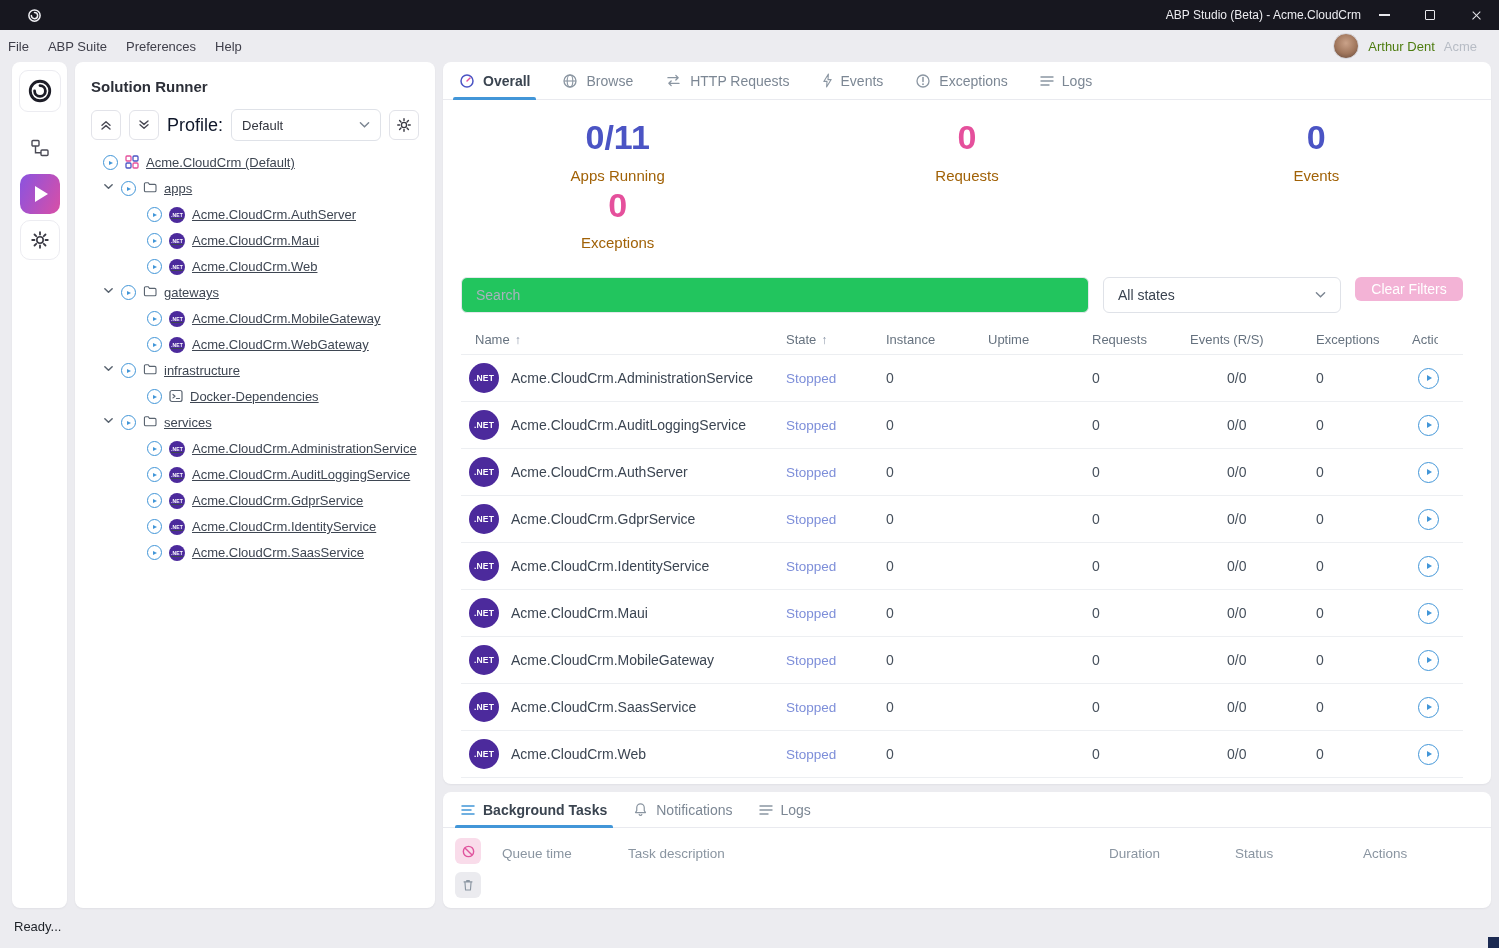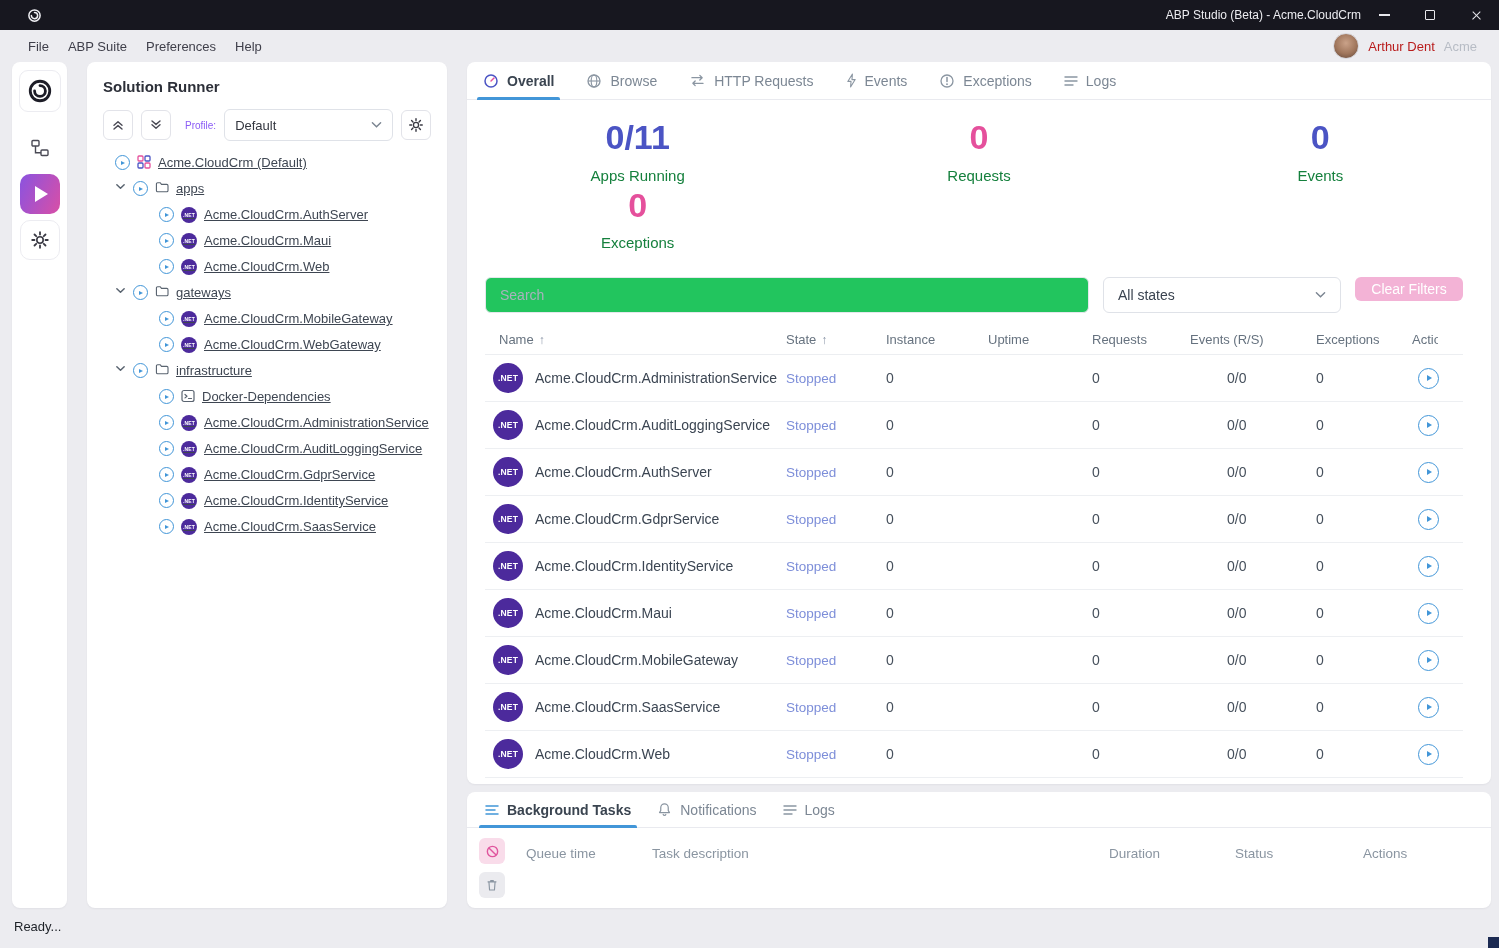--- a/index.html
+++ b/index.html
@@ -16,47 +16,47 @@
   .app-icon{width:16px;height:16px;display:flex;align-items:center;justify-content:center;}
   .win-controls{display:flex; height:30px;}
   .win-btn{width:46px;height:30px;display:flex;align-items:center;justify-content:center;}
   .ic-min{width:11px;height:1.4px;background:#e8e8ec;display:block;}
   .ic-max{width:10px;height:10px;border:1.2px solid #e8e8ec;border-radius:1px;display:block;}
   .ic-close{width:11px;height:11px;position:relative;display:block;}
   .ic-close::before,.ic-close::after{content:"";position:absolute;left:0;top:5px;width:11px;height:1.3px;background:#e8e8ec;}
   .ic-close::before{transform:rotate(45deg);} .ic-close::after{transform:rotate(-45deg);}
 
   
-  .menubar{height:32px; display:flex; align-items:center; padding:0 22px 0 28px; font-size:13px; color:#3f3f4a;}
+  .menubar{height:32px; display:flex; align-items:center; padding:0 22px 0 8px; font-size:13px; color:#3f3f4a;}
   .menu-items{display:flex; gap:19px; flex:1; align-items:center;}
   .menu-item{cursor:default;}
   .user-area{display:flex; align-items:center; gap:9px;}
   .avatar{width:26px;height:26px;border-radius:50%;background:radial-gradient(circle at 50% 38%, #caa289 0%, #a0765c 55%, #5f4436 100%); border:1px solid #d8d8de;}
-  .user-name{color:#b91c1c;}
+  .user-name{color:#4d7c0f;}
   .tenant-name{color:#b7bcc5;}
 
   
-  .workspace{display:flex; height:846px; padding:0 8px 0 12px; gap:20px;}
+  .workspace{display:flex; height:846px; padding:0 8px 0 12px; gap:8px;}
   .panel{background:#fff; border-radius:8px; box-shadow:0 1px 2px rgba(20,20,40,.05);}
 
   
   .iconstrip{width:55px; display:flex; flex-direction:column; align-items:center; padding-top:8px;}
   .strip-logo{width:42px;height:42px;border:1px solid #ececf1;border-radius:9px;display:flex;align-items:center;justify-content:center;}
   .strip-btn{width:40px;height:40px;border-radius:10px;display:flex;align-items:center;justify-content:center;background:transparent;border:none;}
   .strip-tree{margin-top:16px;}
   .strip-run{margin-top:6px;background:linear-gradient(115deg,#8a53e0 0%,#d94fa6 100%);}
   .strip-run .tri{width:0;height:0;border-top:8px solid transparent;border-bottom:8px solid transparent;border-left:13px solid #fff;margin-left:3px;}
   .strip-gear{margin-top:6px;border:1px solid #ececf1;background:#fff;}
 
   
   .solution-panel{width:360px; padding:16px; display:flex; flex-direction:column;}
   .sr-title{font-size:15px;font-weight:700;color:#2c2f38;}
   .sr-toolbar{display:flex;align-items:center;margin-top:14px;gap:8px;}
   .sq-btn{width:30px;height:30px;border:1px solid #e2e3e9;border-radius:6px;background:#fff;display:flex;align-items:center;justify-content:center;flex:none;}
-  .profile-label{font-size:10px;color:#8b5cf6;margin-left:6px;white-space:nowrap;}
+  .profile-label{font-size:18px;color:#0f172a;white-space:nowrap;}
   .profile-select{flex:1;height:32px;border:1px solid #dfe2e8;border-radius:6px;display:flex;align-items:center;justify-content:space-between;padding:0 10px;font-size:13px;color:#33363f;}
   .tree{margin-top:14px;}
   .tree-row{display:flex;align-items:flex-start;gap:7px;height:26px;font-size:13px;color:#3e4652;white-space:nowrap;text-decoration:underline;}
   .tree-row[data-type="root"],.tree-row[data-type="folder"]{padding-left:12px;}
   .tree-row[data-type="project"],.tree-row[data-type="docker"]{padding-left:56px;}
   .t-chevron,.t-solution,.t-folder,.t-dotnet,.t-docker{display:none;align-items:center;justify-content:center;flex:none;}
   .tree-row[data-type="folder"] .t-chevron{display:flex;}
   .tree-row[data-type="root"] .t-solution{display:flex;}
   .tree-row[data-type="folder"] .t-folder{display:flex;}
   .tree-row[data-type="project"] .t-dotnet{display:flex;}
@@ -73,21 +73,21 @@
   .tab{display:flex;align-items:center;gap:8px;font-size:14px;color:#7c8794;position:relative;cursor:default;}
   .tab.active{color:#3a4450;font-weight:700;}
   .tab.active::after{content:"";position:absolute;left:-6px;right:-6px;bottom:-1px;height:3px;background:var(--tab-underline);border-radius:2px 2px 0 0;}
   .ticon{display:flex;align-items:center;}
 
   .stats{display:grid;grid-template-columns:repeat(3,1fr);padding:16px 0 20px;flex:none;}
   .stat{text-align:center;}
   .stat-value{font-size:34px;font-weight:700;line-height:1.25;}
   .stat-value[data-color="indigo"]{color:var(--indigo);}
   .stat-value[data-color="pink"]{color:var(--pink);}
-  .stat-label{font-size:15px;color:#15803d;margin-top:8px;}
+  .stat-label{font-size:15px;color:#a16207;margin-top:8px;}
 
   .filters{display:flex;gap:14px;margin:6px 28px 12px 18px;flex:none;}
   .search-input{flex:1;height:36px;background:#22c55e;border:1px solid #e5e7ec;border-radius:6px;padding:0 14px;font-size:14px;color:#333;outline:none;font-family:inherit;}
   .search-input::placeholder{color:#a9b2bd;}
   .state-select{width:238px;height:36px;border:1px solid #dfe2e8;border-radius:6px;display:flex;align-items:center;justify-content:space-between;padding:0 14px;font-size:14px;color:#3a4350;flex:none;background:#fff;}
   .clear-btn{width:108px;height:24px;background:#f3b3d6;color:#fff;border:none;border-radius:6px;font-size:14px;flex:none;font-family:inherit;}
 
   .table{margin:0 28px 0 18px;flex:1;overflow:hidden;}
   .thead,.row{display:grid;grid-template-columns:minmax(0,1fr) 100px 102px 104px 98px 126px 96px 56px;align-items:center;}
   .thead{height:30px;font-size:13px;color:#66727f;border-bottom:1px solid #eceef1;}
@@ -340,20 +340,36 @@
           <span class="t-docker">
             <svg viewBox="0 0 14 14" width="14" height="14">
               <rect x="1" y="1.5" width="12" height="11" rx="2" fill="none" stroke="#5a6470" stroke-width="1.2"></rect>
               <path d="M4 5.5l2 1.7L4 8.9" fill="none" stroke="#5a6470" stroke-width="1.2" stroke-linecap="round" stroke-linejoin="round"></path>
               <path d="M7.5 9.5h3" stroke="#5a6470" stroke-width="1.2" stroke-linecap="round"></path>
             </svg>
           </span>
           <span class="t-label">Docker-Dependencies</span>
         </div>
 
+        <div class="tree-row" data-type="folder">
+          <span class="t-chevron">
+            <svg viewBox="0 0 12 12" width="11" height="11">
+              <path d="M2 4l4 4 4-4" fill="none" stroke="#5a6470" stroke-width="1.6" stroke-linecap="round" stroke-linejoin="round"></path>
+            </svg>
+          </span>
+          <span class="t-play"></span>
+
+          <span class="t-folder">
+            <svg viewBox="0 0 16 14" width="14" height="12">
+              <path d="M1.5 3.5c0-.8.6-1.5 1.4-1.5h3l1.5 2h6.2c.8 0 1.4.7 1.4 1.5v5.5c0 .8-.6 1.5-1.4 1.5H2.9c-.8 0-1.4-.7-1.4-1.5z" fill="none" stroke="#5a6470" stroke-width="1.3"></path>
+            </svg>
+          </span>
+
+          <span class="t-label">services</span>
+        </div>
 
         <div class="tree-row" data-type="project">
 
           <span class="t-play"></span>
 
           <span class="t-dotnet">.NET</span>
 
           <span class="t-label">Acme.CloudCrm.AdministrationService</span>
         </div>
 

